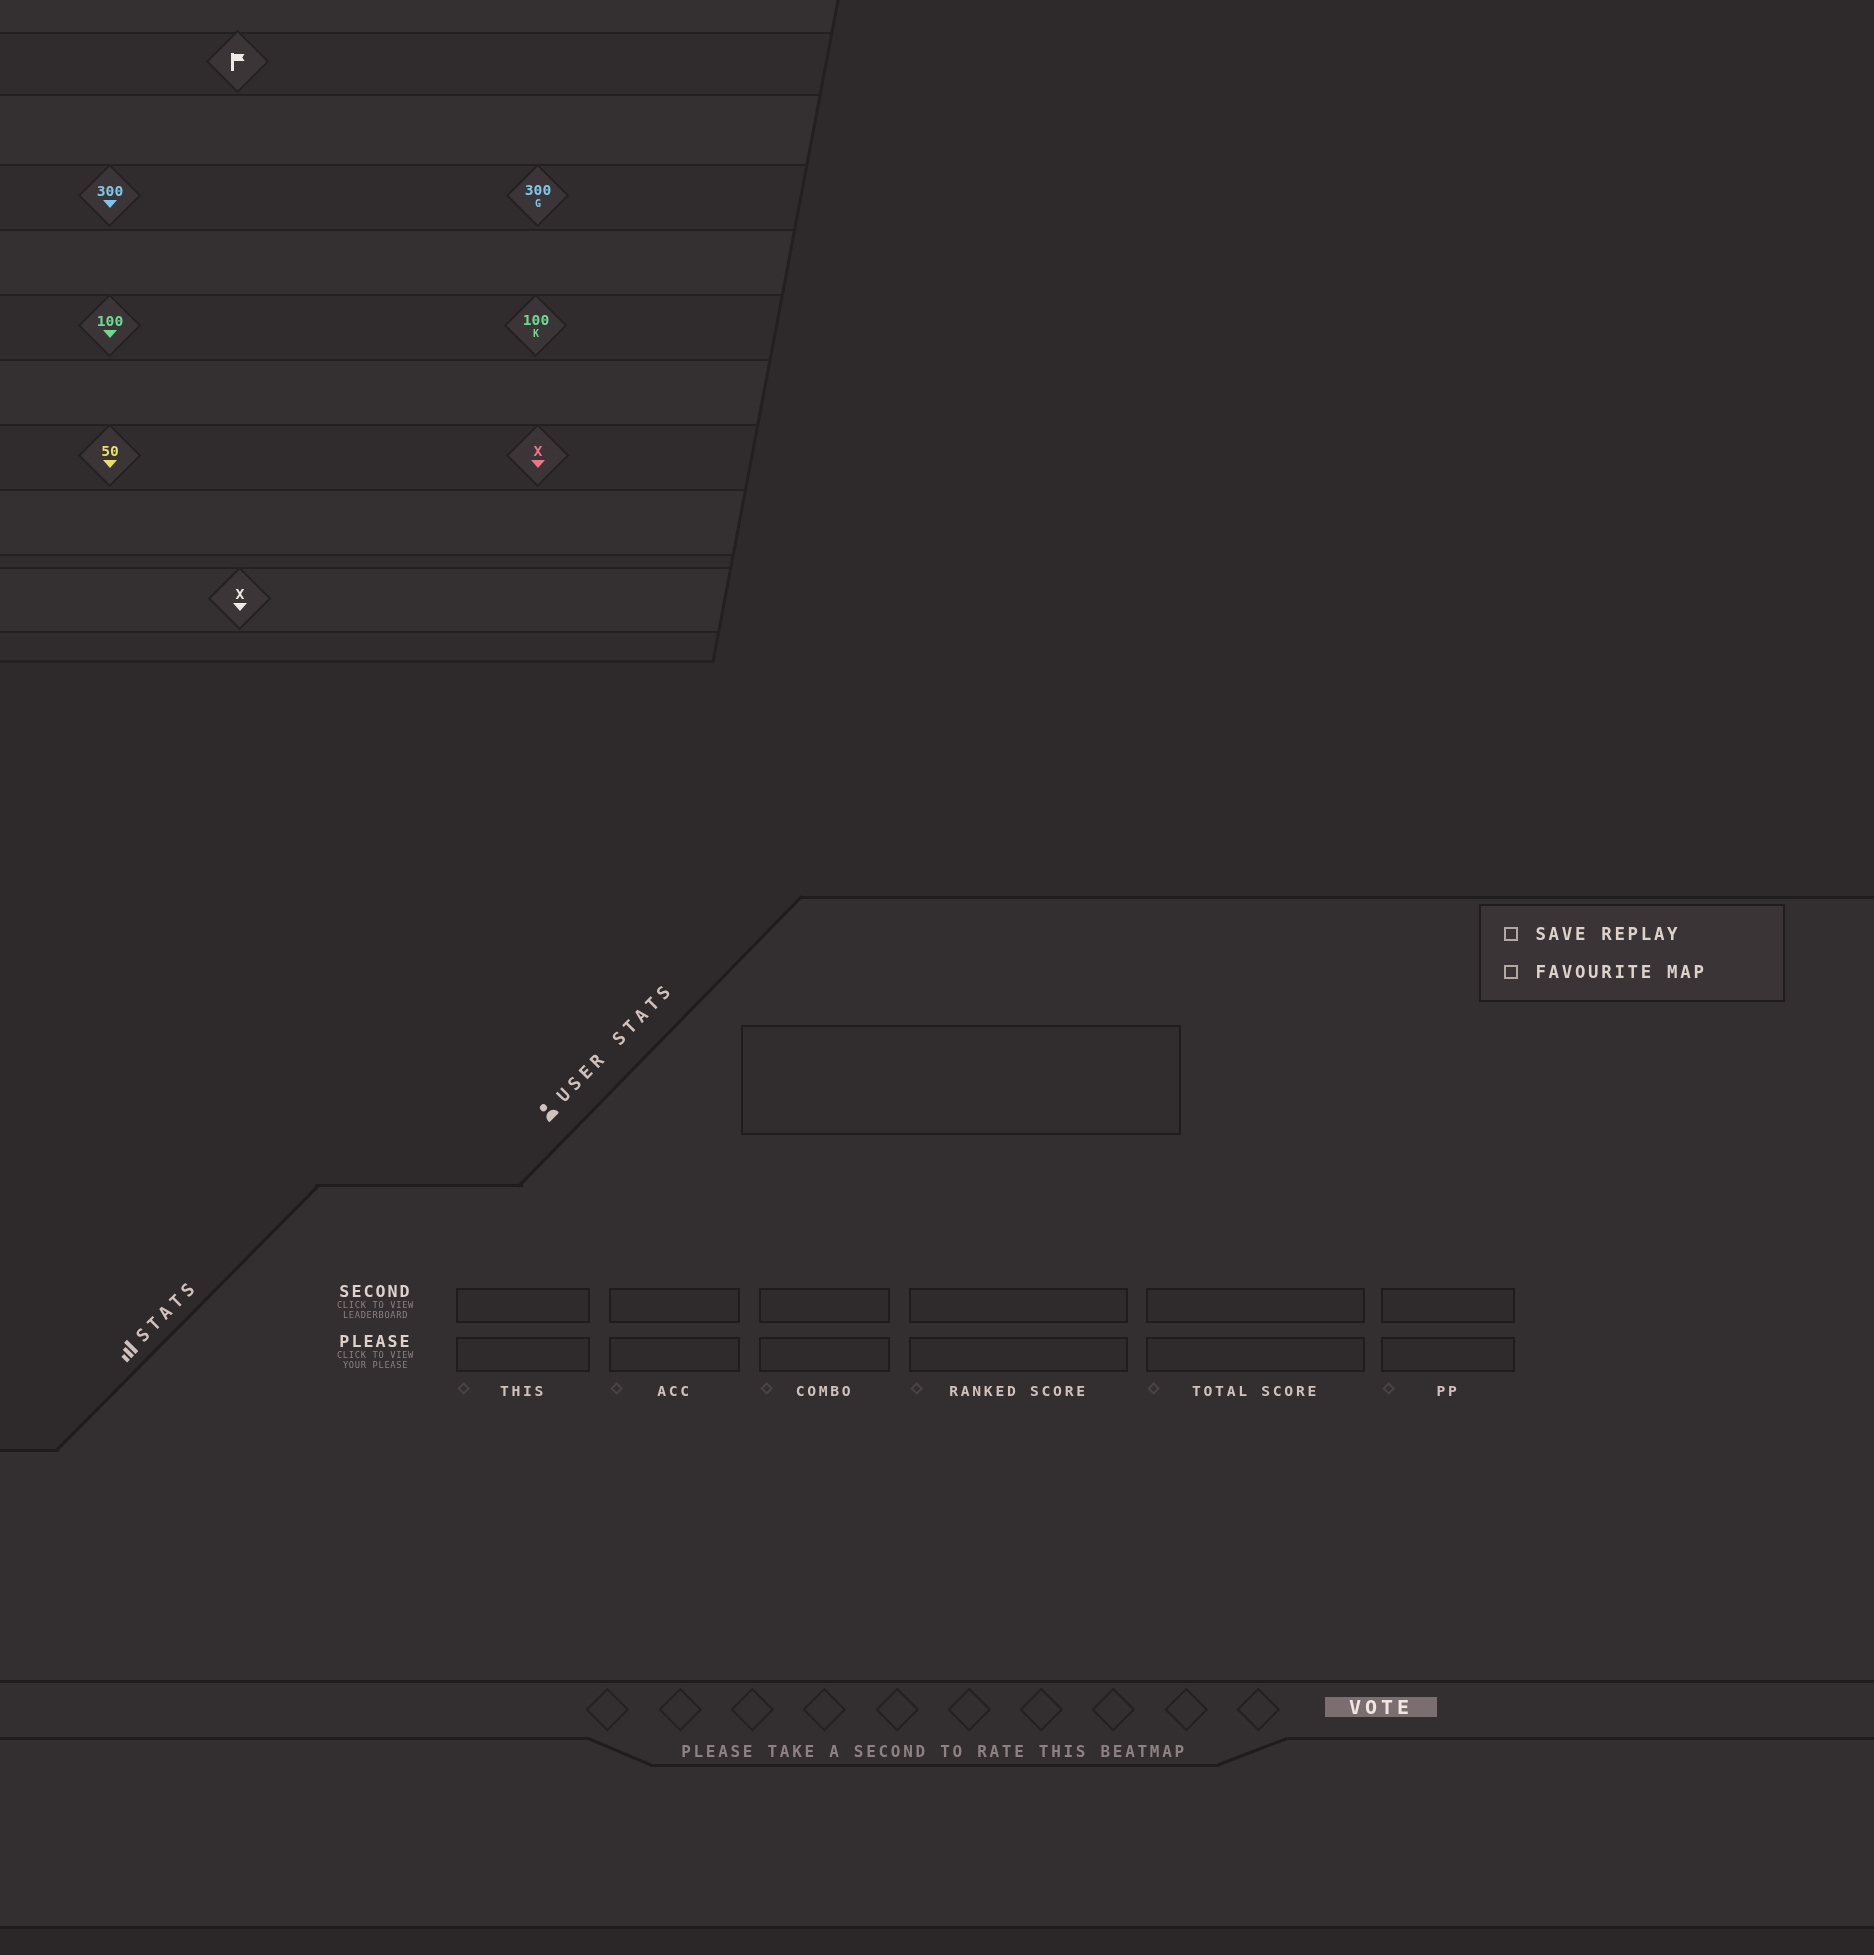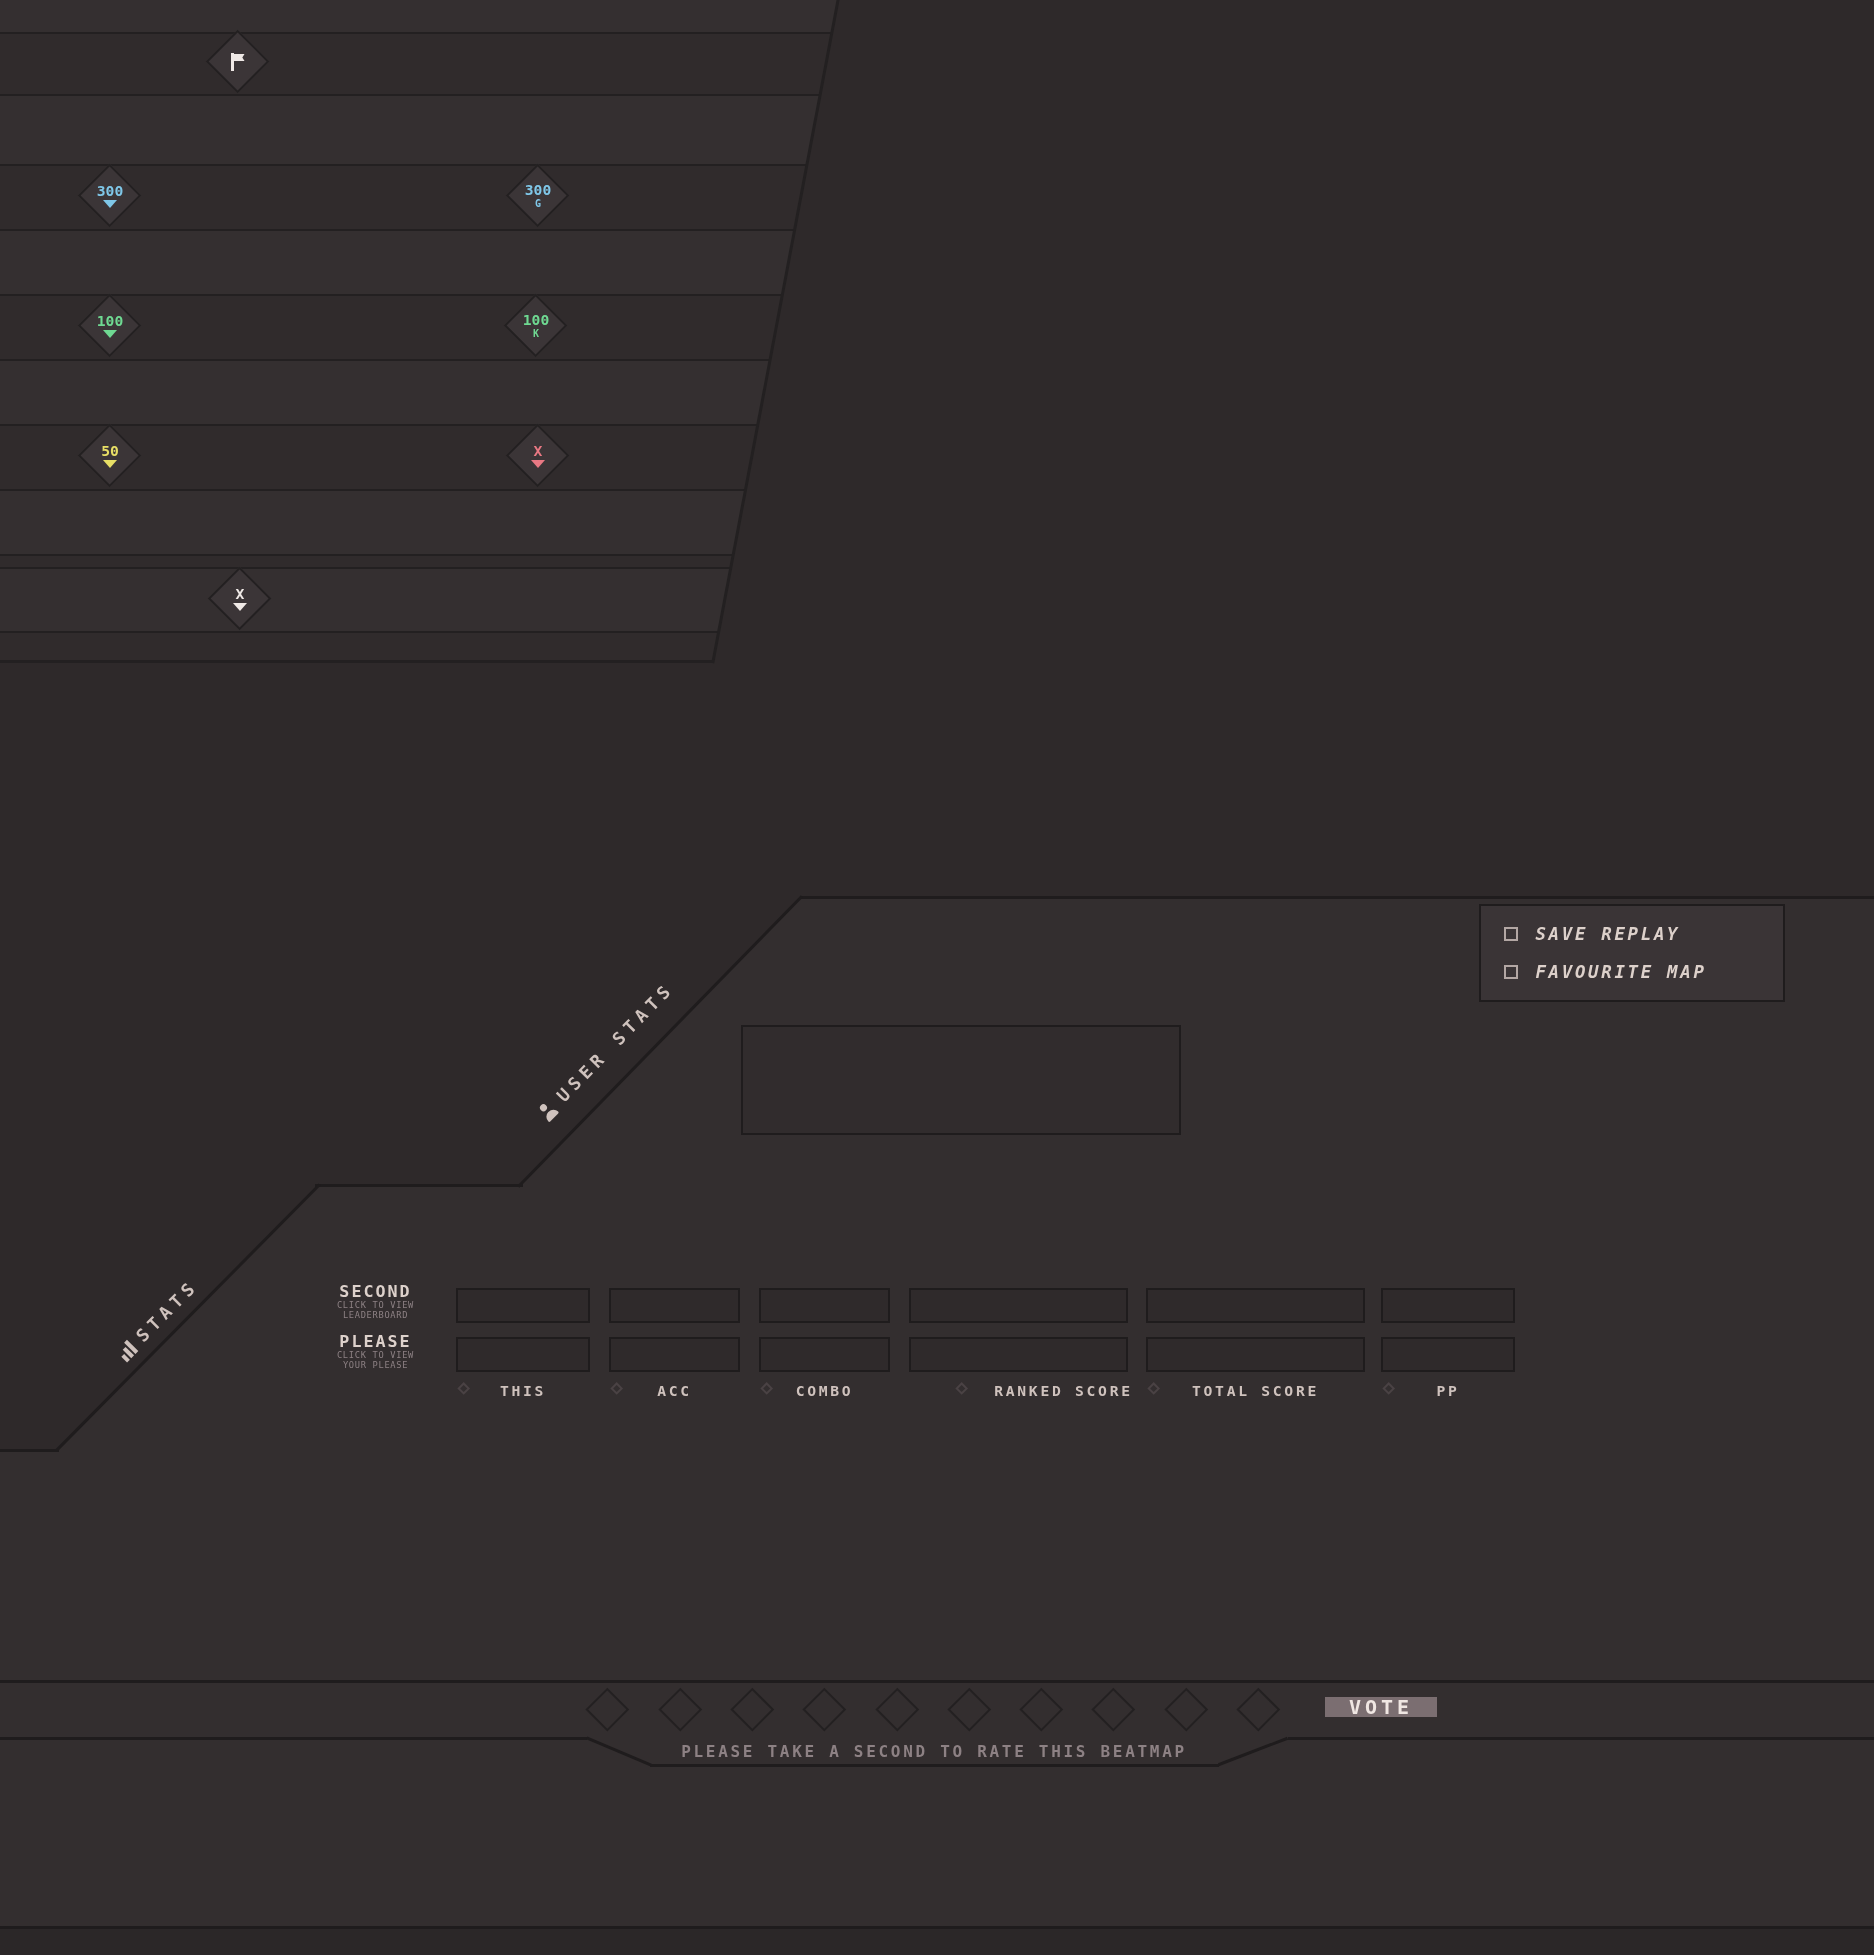--- a/index.html
+++ b/index.html
@@ -55,21 +55,21 @@
     clip-path:polygon(800px 0px,1875px 0px,1875px 1031px,0px 1031px,0px 553px,56px 553px,319px 288px,519px 288px);
   }
   
   .action-box{
     position:absolute;left:1479px;top:904px;width:306px;height:98px;
     background:#3a3436;border:2.7px solid #1f1c1d;box-sizing:border-box;
     display:flex;flex-direction:column;justify-content:space-evenly;padding-left:23px;
   }
   .action-row{display:flex;align-items:center;gap:17.4px;cursor:pointer;}
   .action-check{width:10px;height:10px;border:2px solid #b3a7a4;flex:0 0 auto;}
-  .action-label{font-size:17.4px;font-weight:bold;letter-spacing:2.7px;color:#ddd1cb;white-space:nowrap;font-style:italic;}
+  .action-label{font-size:17.4px;font-weight:bold;letter-spacing:2.7px;color:#ddd1cb;white-space:nowrap;}
   
   .score-box{
     position:absolute;left:741px;top:1025px;width:440px;height:110px;
     border:2.7px solid #1f1c1d;box-sizing:border-box;background:rgba(0,0,0,0.03);
   }
   
   .diag-tab{
     position:absolute;display:flex;align-items:center;gap:9.4px;
     color:#cfc2bd;font-size:17.4px;font-weight:bold;letter-spacing:5.4px;white-space:nowrap;
     transform-origin:left center;
@@ -284,21 +284,21 @@
     <span class="col-label">THIS</span>
   </div>
   <div class="col-header" style="left:609px;width:131px">
     <span class="col-diamond"></span>
     <span class="col-label">ACC</span>
   </div>
   <div class="col-header" style="left:759px;width:131px">
     <span class="col-diamond"></span>
     <span class="col-label">COMBO</span>
   </div>
-  <div class="col-header" style="left:954px;width:219px">
+  <div class="col-header" style="left:909px;width:219px">
     <span class="col-diamond"></span>
     <span class="col-label">RANKED SCORE</span>
   </div>
   <div class="col-header" style="left:1146px;width:219px">
     <span class="col-diamond"></span>
     <span class="col-label">TOTAL SCORE</span>
   </div>
   <div class="col-header" style="left:1381px;width:134px">
     <span class="col-diamond"></span>
     <span class="col-label">PP</span>

